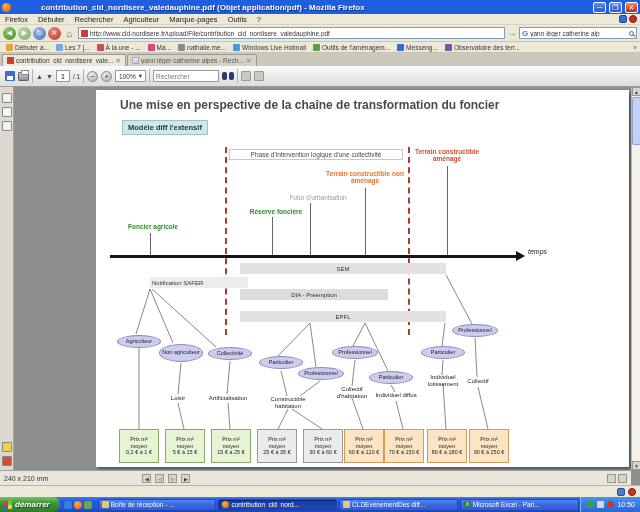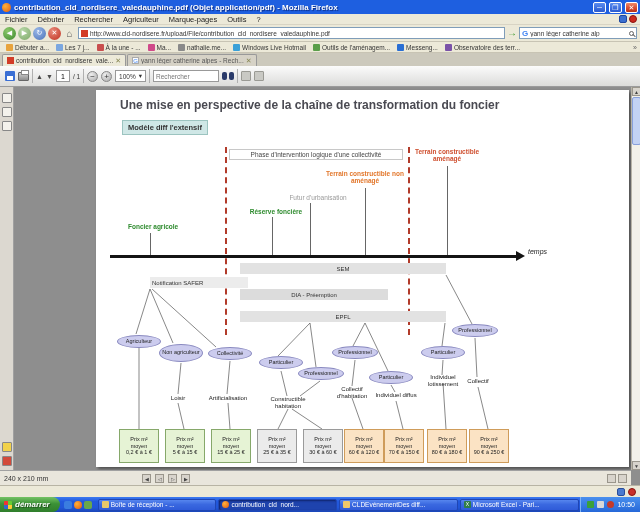--- a/index.html
+++ b/index.html
@@ -5,21 +5,21 @@
   * { margin:0; padding:0; box-sizing:border-box; }
   body { font-family:"Liberation Sans", sans-serif; }
   .screen { position:relative; width:640px; height:512px; overflow:hidden; background:#808080; font-family:"Liberation Sans", sans-serif; }
   .abs { position:absolute; }
 
   
   .titlebar { position:absolute; left:0; right:0; top:0; height:14px;
     background:linear-gradient(180deg,#3a7bе8 0%,#2a6ee8 0%,#1549c8 10%,#1e5fe0 45%,#0f3ccf 100%);
     background-color:#1e5fe0; display:flex; align-items:center; padding:0 2px; gap:3px; }
   .fficon { width:9px; height:9px; border-radius:50%; background:radial-gradient(circle at 35% 35%,#ffb03a,#e05a10); flex:0 0 auto; }
-  .wtitle { color:#fff; font-size:8px; font-weight:bold; white-space:nowrap; overflow:hidden; text-overflow:ellipsis; flex:1; text-shadow:1px 1px 1px #0a2a80; }
+  .wtitle { color:#fff; font-size:8px; font-weight:bold; white-space:nowrap; overflow:hidden; text-overflow:ellipsis; flex:1; text-shadow:1px 1px 1px #0a2a80;margin-left:27px; }
   .winbtn { width:13px; height:11px; border:1px solid #fff; border-radius:2px; color:#fff; font-size:7px; line-height:9px; text-align:center; background:linear-gradient(180deg,#5a8cf0,#2a5ad0); }
   .winbtn.close { background:linear-gradient(180deg,#ef8a6a,#d6492f 60%,#b53318); }
 
   
   .menubar { position:absolute; left:0; right:0; top:14px; height:11px; background:#ece9d8; display:flex; align-items:center; font-size:7.5px; color:#222; border-bottom:1px solid #d8d4c4; }
   .menubar span.mi { padding:0 5px; }
   .menu-right { margin-left:auto; display:flex; gap:2px; padding-right:3px; }
   .micon-red { width:8px; height:8px; border-radius:50%; background:#cc2a1e; border:1px solid #8a1510; }
   .micon-blue { width:8px; height:8px; border-radius:2px; background:#3a6fd0; border:1px solid #1f47a0; }
 
@@ -133,21 +133,21 @@
 
   <div class="titlebar">
     <span class="fficon"></span>
     <span class="wtitle">contribution_cld_nordisere_valedauphine.pdf (Objet application/pdf) - Mozilla Firefox</span>
     <span class="winbtn">─</span>
     <span class="winbtn">❐</span>
     <span class="winbtn close">✕</span>
   </div>
 
   <div class="menubar">
-    <span class="mi">Fichier</span>
+    <span class="mi">Firefox</span>
     <span class="mi">Débuter</span>
     <span class="mi">Rechercher</span>
     <span class="mi">Agriculteur</span>
     <span class="mi">Marque-pages</span>
     <span class="mi">Outils</span>
     <span class="mi">?</span>
     <span class="menu-right">
       <span class="micon-blue"></span>
       <span class="micon-red"></span>
     </span>

